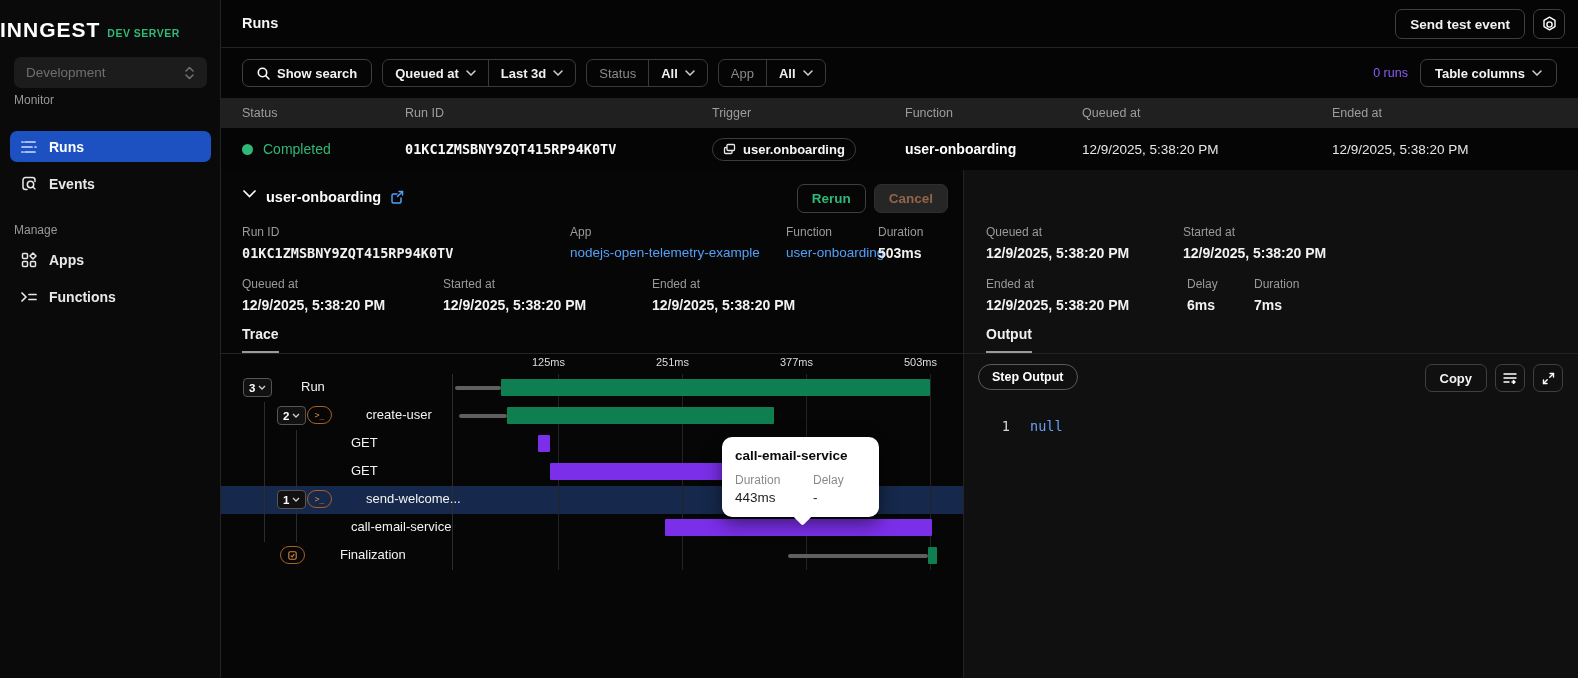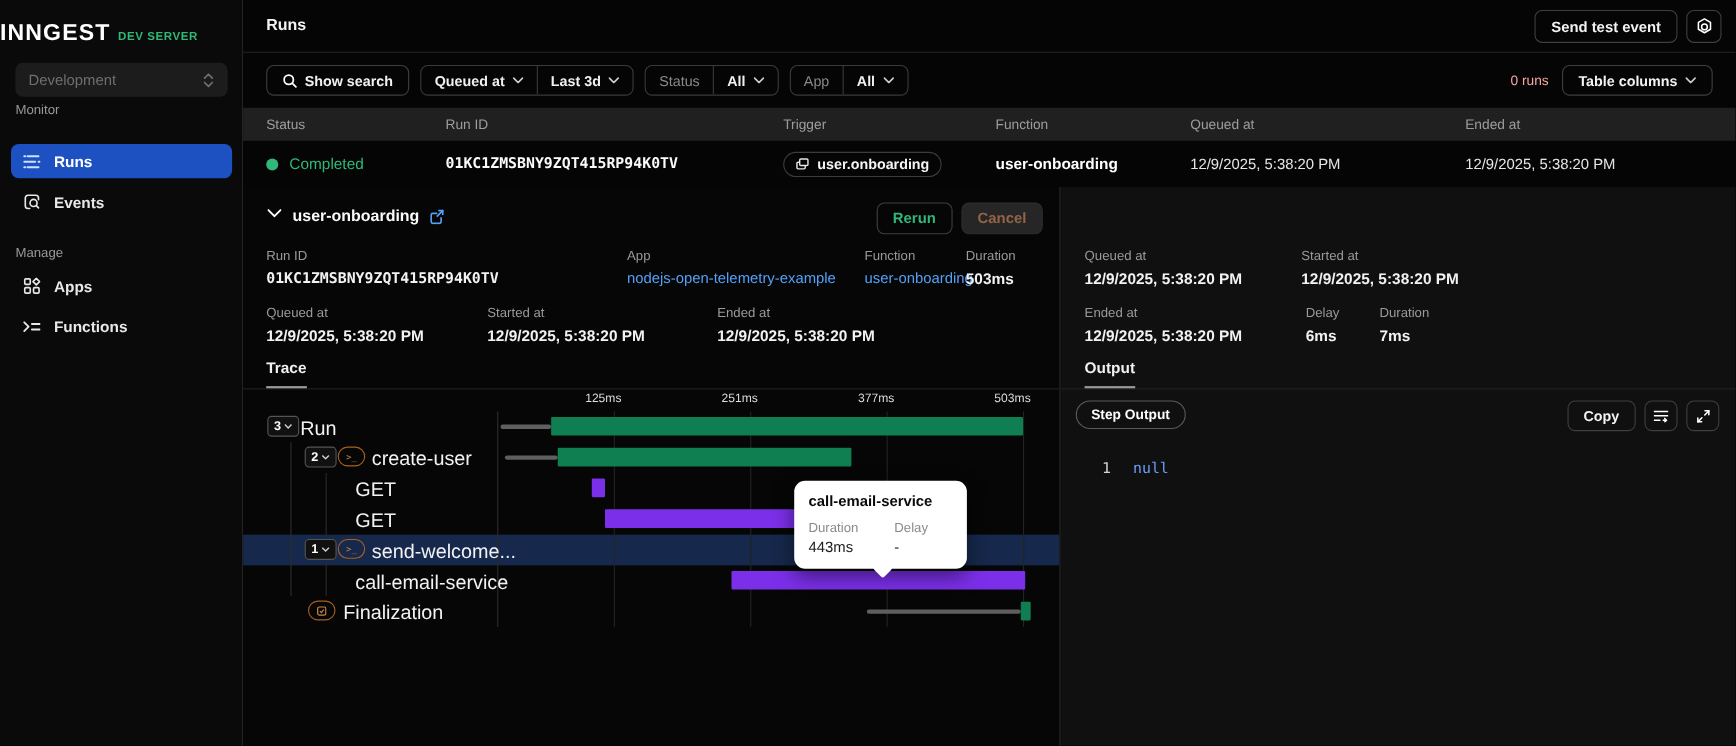--- a/index.html
+++ b/index.html
@@ -27,21 +27,21 @@
   .btn { display:inline-flex; align-items:center; justify-content:center; gap:7px; height:30px; padding:0 14px; border:1px solid #3f3f3f; border-radius:7px; background:transparent; color:#f2f2f2; font-size:13.5px; font-weight:600; cursor:pointer; }
   .icon-btn { width:32px; padding:0; }
 
   
   .filterbar { position:absolute; left:221px; top:48px; width:1357px; height:50px; display:flex; align-items:center; padding:0 21px; gap:10px; }
   .pill { display:inline-flex; align-items:stretch; height:28px; border:1px solid #3a3a3a; border-radius:7px; overflow:hidden; }
   .pill > .seg { display:flex; align-items:center; gap:7px; padding:0 12px; font-size:13px; font-weight:600; color:#f0f0f0; }
   .pill > .seg + .seg { border-left:1px solid #3a3a3a; }
   .seg.dim { color:#8a8a8a; font-weight:400; }
   .filter-right { margin-left:auto; display:flex; align-items:center; gap:12px; }
-  .runs-count { font-size:12.5px; color:#fca5a5; }
+  .runs-count { font-size:12.5px; color:#8b5cf6; }
   .btn.sm { height:28px; font-size:13px; }
 
   
   .tbl-grid { display:grid; grid-template-columns:163px 307px 193px 177px 250px 1fr; align-items:center; padding-left:21px; }
   .tbl-head { position:absolute; left:221px; top:98px; width:1357px; height:30px; background:#202021; color:#9d9d9d; font-size:12.5px; }
   .tbl-row { position:absolute; left:221px; top:128px; width:1357px; height:42px; font-size:13.5px; }
   .status-cell { display:flex; align-items:center; gap:10px; color:#2fb877; font-size:14px; font-weight:500; }
   .dot { width:11px; height:11px; border-radius:50%; background:#2fb877; }
   .runid { font-size:13.5px; font-weight:700; color:#fafafa; }
   .trigger-pill { display:inline-flex; align-items:center; gap:7px; height:23px; padding:0 10px; border:1px solid #3c3c3c; border-radius:999px; font-size:13px; font-weight:600; color:#f5f5f5; width:max-content; }
@@ -69,21 +69,21 @@
   .waterfall { position:absolute; left:0; top:184px; width:742px; height:324px; }
   .axis { position:absolute; top:2px; left:0; right:0; height:16px; }
   .axis .tick { position:absolute; width:50px; text-align:right; font-size:11px; color:#dcdcdc; }
   .trows { position:absolute; top:20px; left:0; width:742px; height:196px; }
   .name-border { position:absolute; left:231px; top:0; bottom:0; width:1px; background:#2c2c2c; z-index:1; }
   .tgrid { position:absolute; top:0; bottom:0; width:1px; background:#232323; z-index:1; }
   .iguide { position:absolute; width:1px; background:#2c2c2c; z-index:1; }
   .trace-row { position:absolute; left:0; width:742px; height:28px; }
   .trace-row.selected { background:#16284b; }
   .tname { position:absolute; left:0; top:0; width:231px; height:28px; z-index:2; }
-  .tname .lbl { position:absolute; top:5px; font-size:18px; color:#f2f2f2; white-space:nowrap; }
+  .tname .lbl { position:absolute; top:5px; font-size:13px; color:#f2f2f2; white-space:nowrap;padding-left:28px; }
   .count-badge { position:absolute; top:4px; height:19px; display:inline-flex; align-items:center; gap:3px; padding:0 5px; border:1px solid #555; border-radius:4px; background:#111; font-size:11.5px; font-weight:700; color:#fff; cursor:pointer; z-index:3; }
   .step-ico { position:absolute; top:4px; width:25px; height:18px; border:1px solid #a9611f; border-radius:999px; display:flex; align-items:center; justify-content:center; color:#cd8844; font-size:8px; font-family:"DejaVu Sans Mono", monospace; }
   .track { position:absolute; left:231px; top:0; width:511px; height:28px; z-index:2; }
   .bar { position:absolute; }
   .bar.queue { top:12px; height:4px; border-radius:2px; background:#5f5f5f; }
   .bar.span { top:5px; height:17px; border-radius:1px; }
   .bar.green { background:#0f7e50; }
   .bar.purple { background:#7b2fe8; }
 
   

